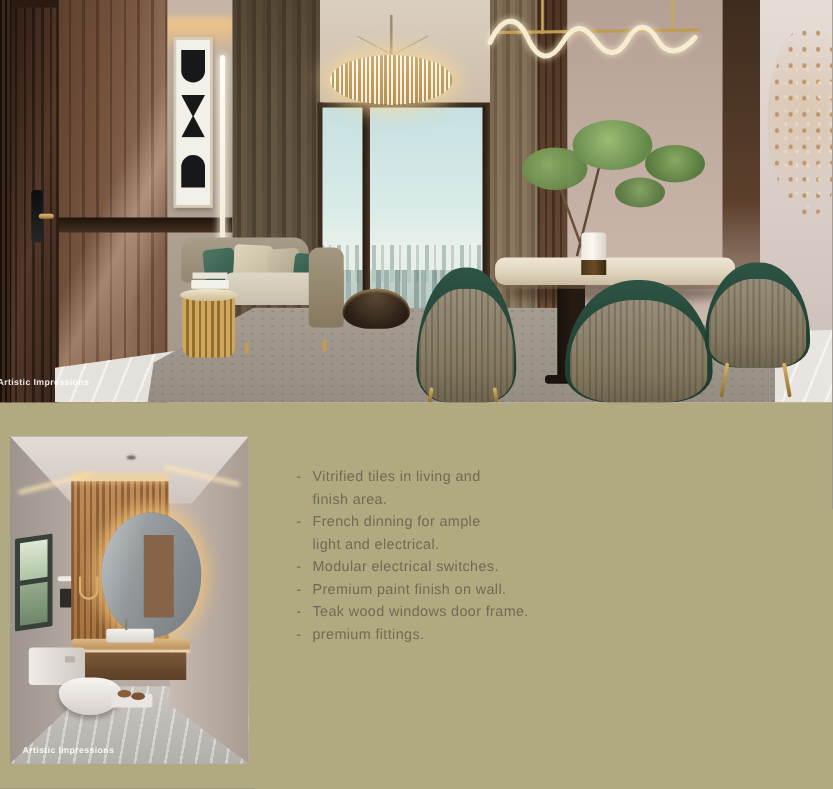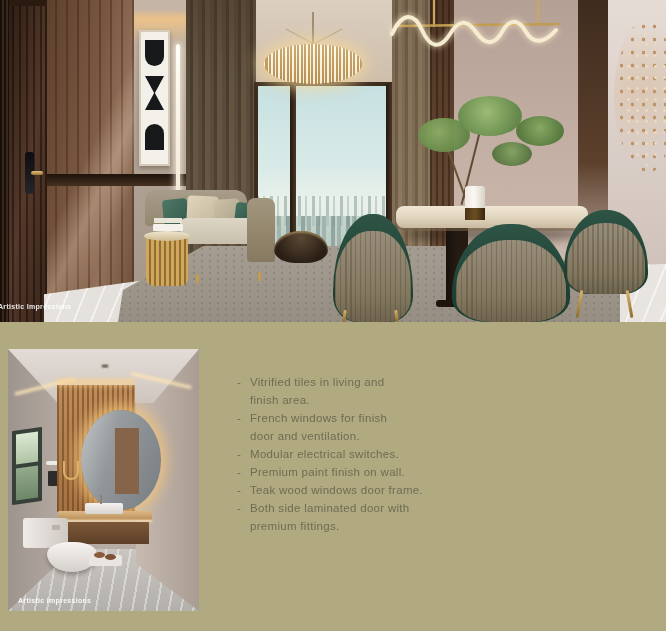--- a/index.html
+++ b/index.html
@@ -389,22 +389,22 @@
       <div class="bullet">
         <span class="b-dash">-</span>
         <span class="b-lines">
           <span>Vitrified tiles in living and</span>
           <span>finish area.</span>
         </span>
       </div>
       <div class="bullet">
         <span class="b-dash">-</span>
         <span class="b-lines">
-          <span>French windows for finish</span>
-          <span>door and ventilation.</span>
+          <span>French dinning for ample</span>
+          <span>light and electrical.</span>
         </span>
       </div>
       <div class="bullet">
         <span class="b-dash">-</span>
         <span class="b-lines">
           <span>Modular electrical switches.</span>
         </span>
       </div>
       <div class="bullet">
         <span class="b-dash">-</span>
@@ -414,20 +414,19 @@
       </div>
       <div class="bullet">
         <span class="b-dash">-</span>
         <span class="b-lines">
           <span>Teak wood windows door frame.</span>
         </span>
       </div>
       <div class="bullet">
         <span class="b-dash">-</span>
         <span class="b-lines">
-          <span>Both side laminated door with</span>
           <span>premium fittings.</span>
         </span>
       </div>
     </div>
   </div>
 
 </div>
 
 </body></html>

